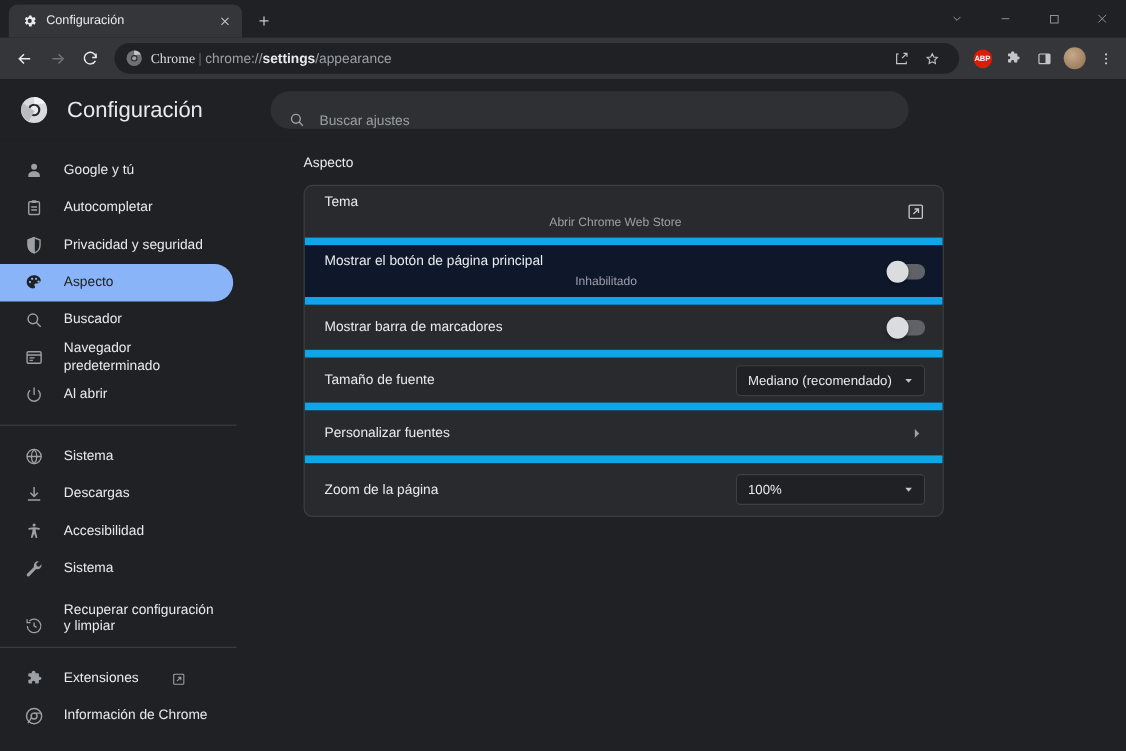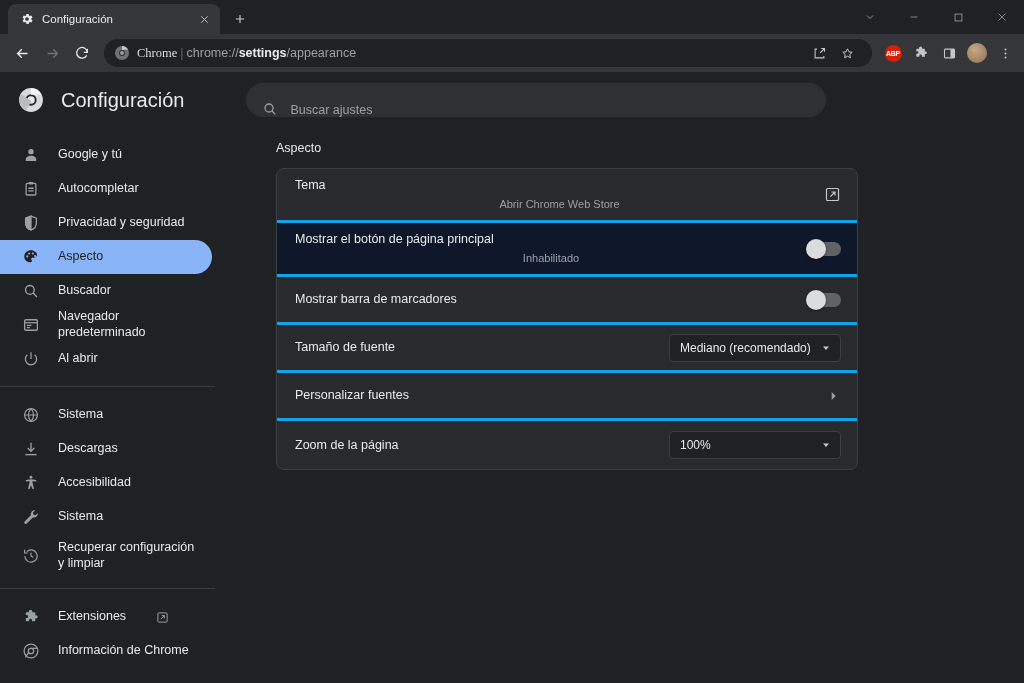--- a/index.html
+++ b/index.html
@@ -121,21 +121,21 @@
   .sidebar {
     width: 270px; flex: 0 0 270px; background: #202124;
     padding-top: 10px; overflow: hidden;
   }
   .nav-item {
     height: 34px; display: flex; align-items: center;
     padding-left: 22px; padding-right: 12px;
     color: #e8eaed; font-size: 12.5px; gap: 18px;
     border-radius: 0 17px 17px 0; margin-right: 58px;
   }
-  .nav-item.multiline { height: 44px; align-items: center; }
+  .nav-item.multiline { height: 44px; align-items: flex-end; }
   .nav-item .ico { width: 18px; height: 18px; flex: 0 0 18px; color: #9aa0a6; display: block; }
   .nav-item .lbl { line-height: 1.25; }
   .nav-item.selected { background: #8ab4f8; color: #202124; }
   .nav-item.selected .ico { color: #202124; }
   .nav-item .ext-ico { width: 13px; height: 13px; color: #9aa0a6; margin-left: 12px; flex: 0 0 13px; }
   .nav-divider {
     height: 1px; background: #3c4043; width: 215px; margin: 10px 0 11px 0;
   }
 
   
@@ -143,21 +143,21 @@
   .section-title {
     font-size: 12.5px; color: #e8eaed; margin: 13px 0 13px 0; padding-left: 0;
   }
   .content-inner { width: 582px; margin-left: 0; }
   .card {
     background: #292a2d; border-radius: 8px; overflow: hidden;
     border: 1px solid #3c4043;
   }
   .row {
     min-height: 48px; display: flex; align-items: center;
-    padding: 0 16px 0 18px; border-bottom: 3px solid #0ea5e9;
+    padding: 0 16px 0 18px; border-bottom: 7px solid #0ea5e9;
     position: relative;
   }
   .row:last-child { border-bottom: 0; }
   .row.tall { min-height: 54px; }
   .row.hovered { background: #0f172a; }
   .row-text { flex: 1; min-width: 0; }
   .row-title { font-size: 12.5px; color: #e8eaed; line-height: 1.5; }
   .row-sub { font-size: 11px; color: #9aa0a6; margin-top: 2px; line-height: 1.4; text-align: center; }
   .row-ext-icon { width: 17px; height: 17px; color: #c4c7c5; flex: 0 0 17px; }
   .row-chevron { width: 16px; height: 16px; color: #9aa0a6; flex: 0 0 16px; }

